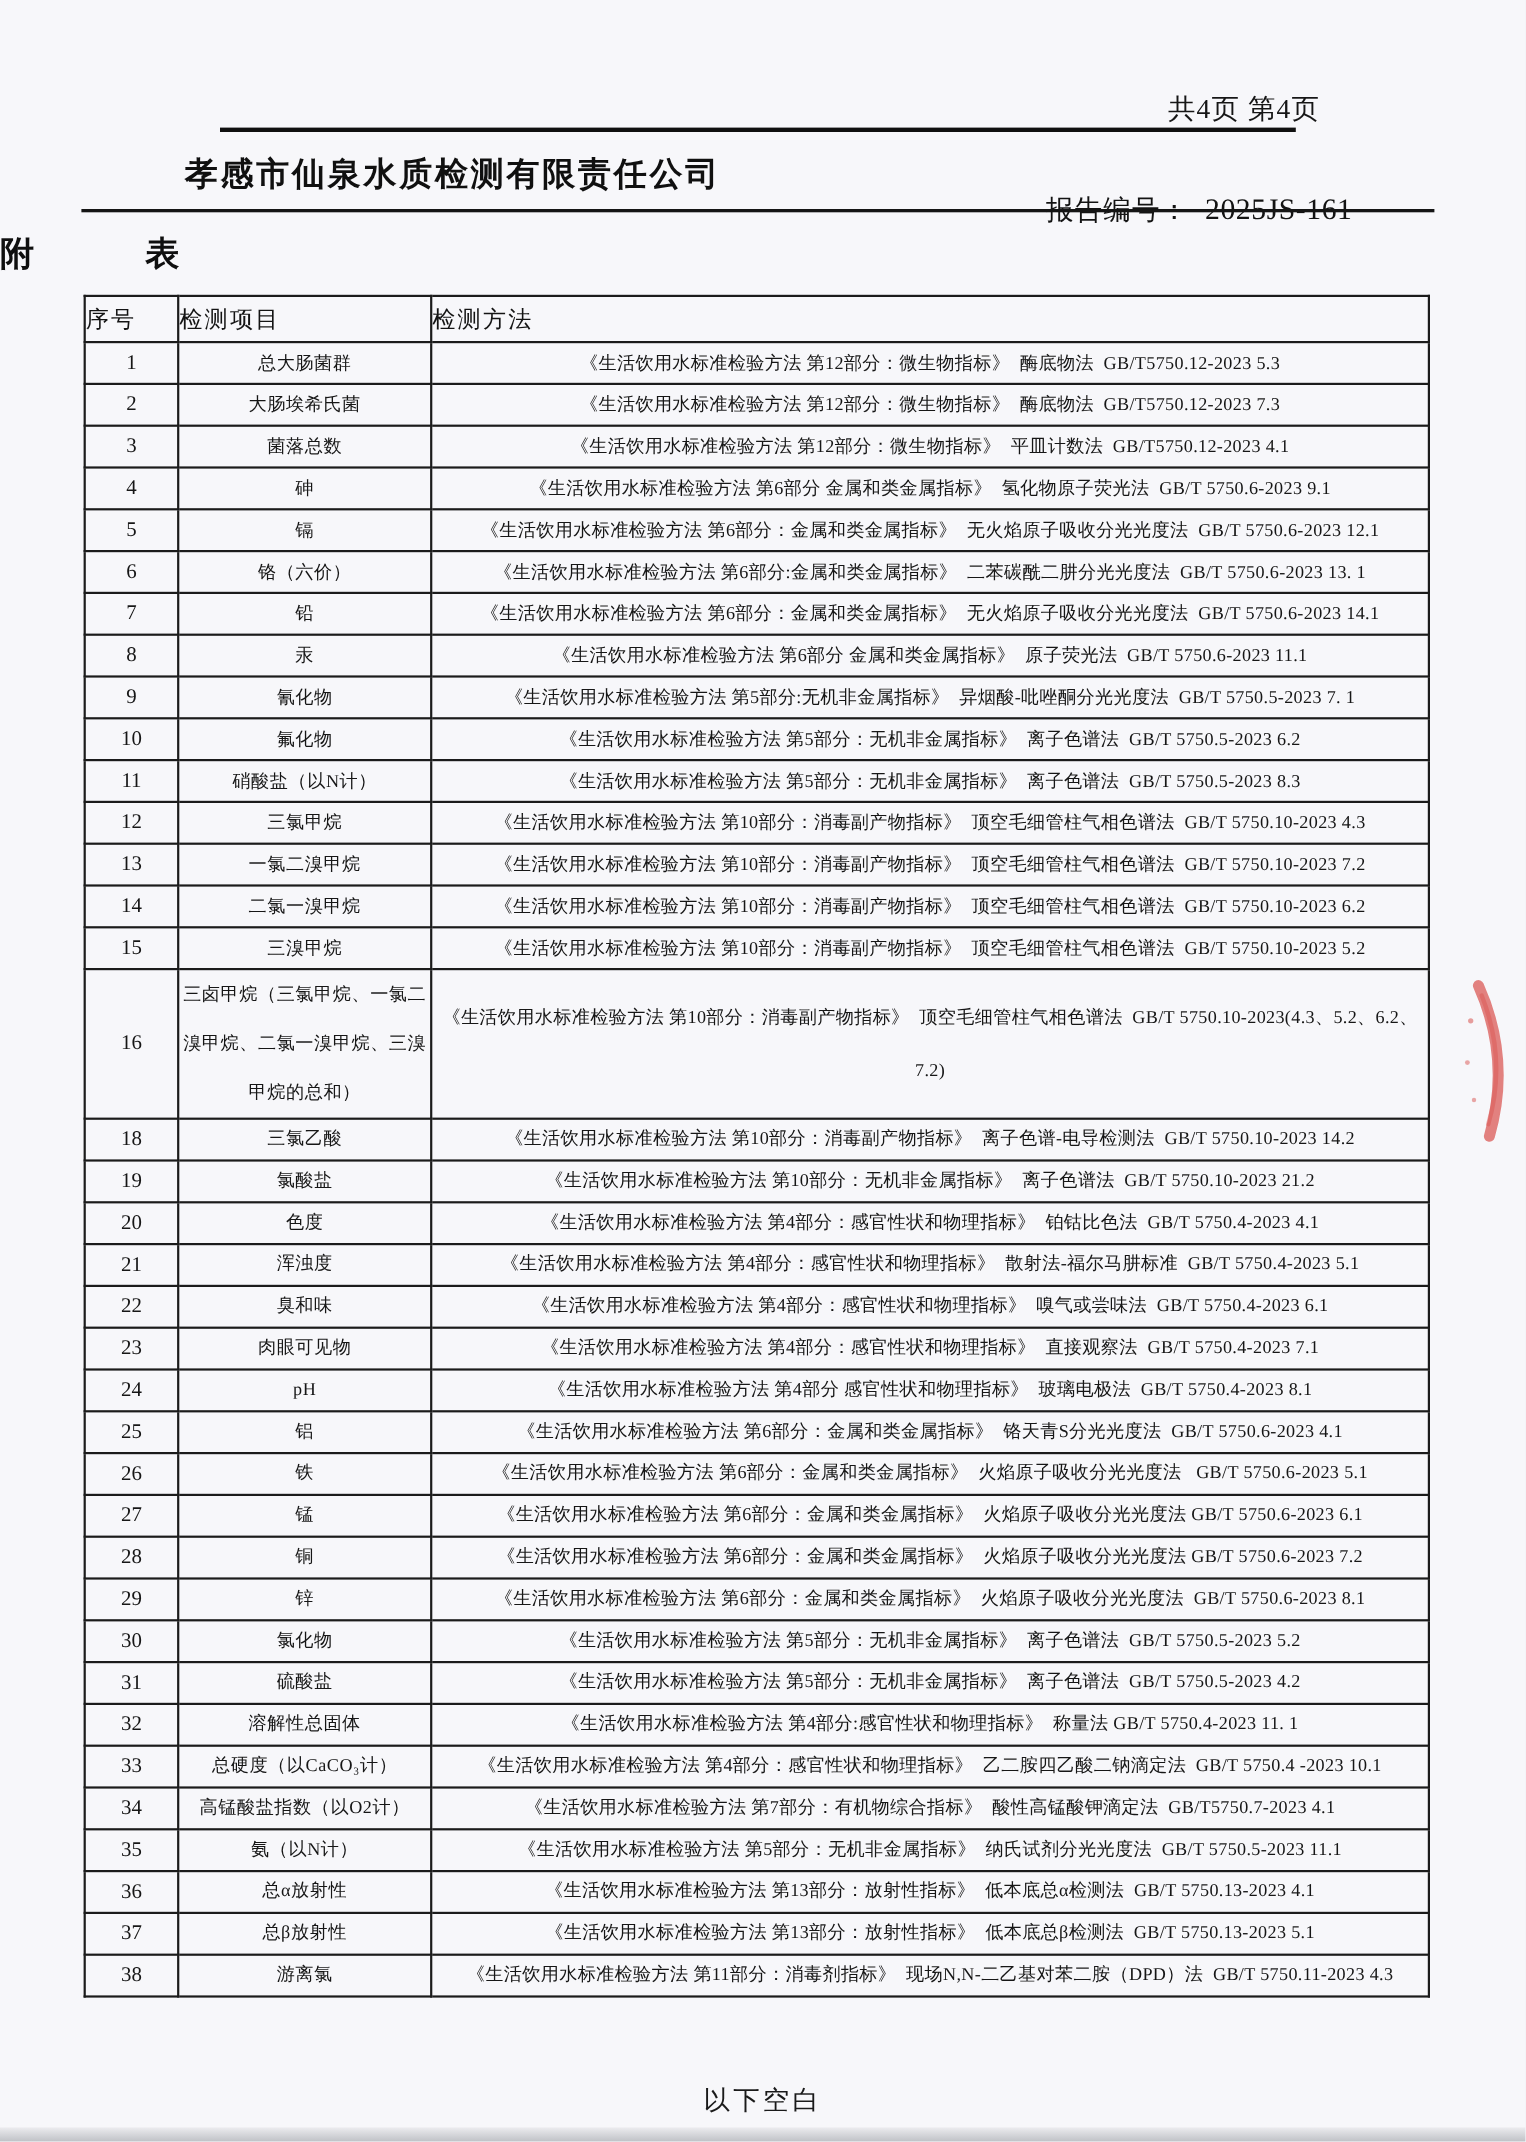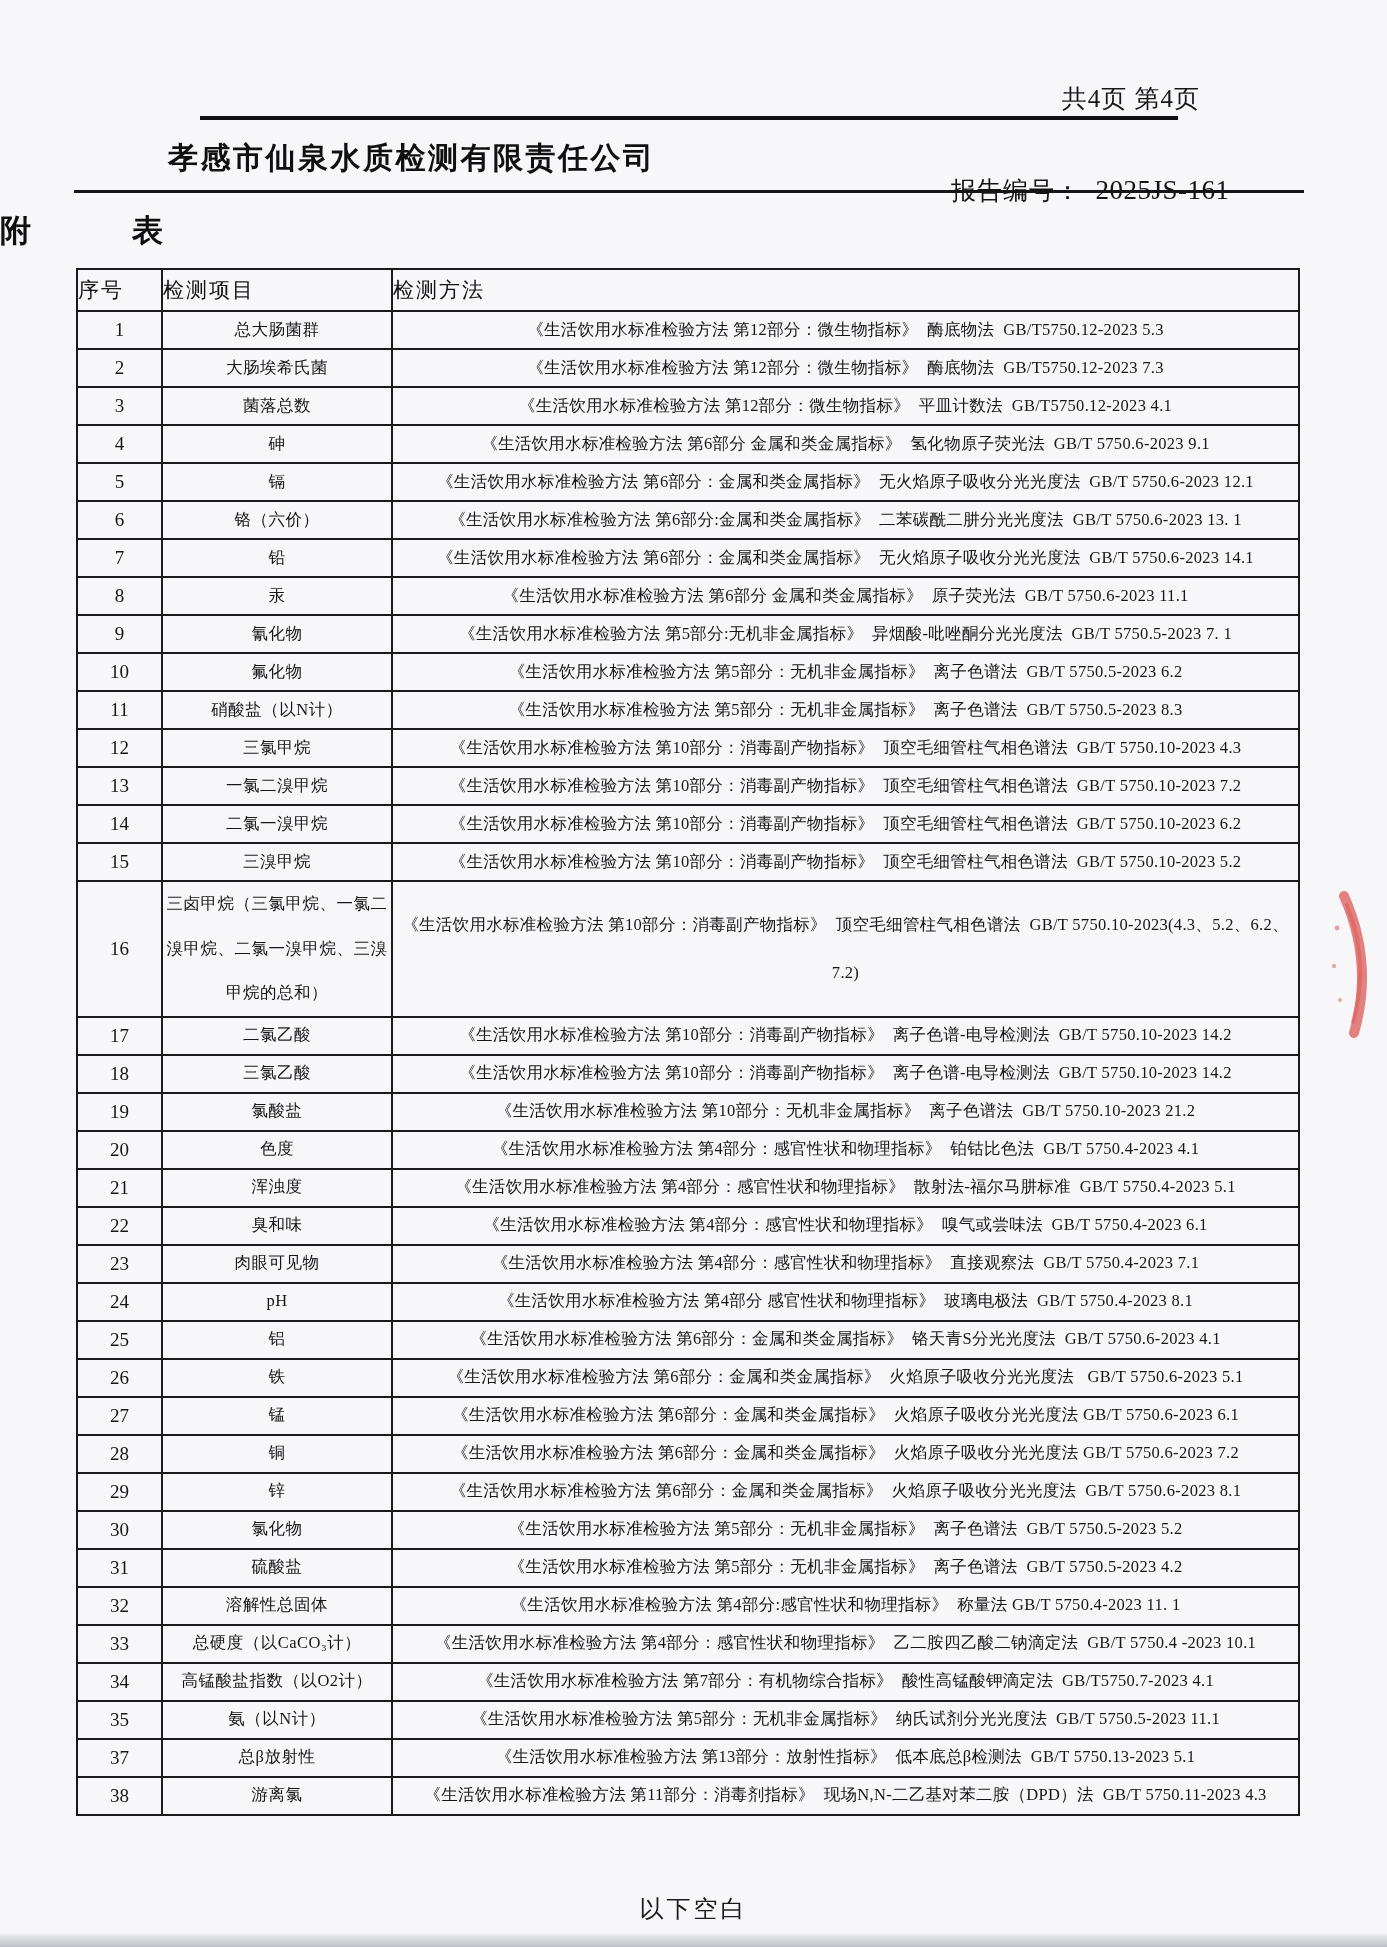--- a/index.html
+++ b/index.html
@@ -199,25 +199,20 @@
       <td class="c-no">15</td>
       <td class="c-item">三溴甲烷</td>
       <td class="c-method">《生活饮用水标准检验方法 第10部分：消毒副产物指标》  顶空毛细管柱气相色谱法  GB/T 5750.10-2023 5.2</td>
     </tr>
         <tr class="tall">
       <td class="c-no">16</td>
       <td class="c-item">三卤甲烷（三氯甲烷、一氯二溴甲烷、二氯一溴甲烷、三溴甲烷的总和）</td>
       <td class="c-method">《生活饮用水标准检验方法 第10部分：消毒副产物指标》  顶空毛细管柱气相色谱法  GB/T 5750.10-2023(4.3、5.2、6.2、7.2)</td>
     </tr>
         <tr>
-      <td class="c-no">17</td>
-      <td class="c-item">二氯乙酸</td>
-      <td class="c-method">《生活饮用水标准检验方法 第10部分：消毒副产物指标》  离子色谱-电导检测法  GB/T 5750.10-2023 14.2</td>
-    </tr>
-        <tr>
       <td class="c-no">18</td>
       <td class="c-item">三氯乙酸</td>
       <td class="c-method">《生活饮用水标准检验方法 第10部分：消毒副产物指标》  离子色谱-电导检测法  GB/T 5750.10-2023 14.2</td>
     </tr>
         <tr>
       <td class="c-no">19</td>
       <td class="c-item">氯酸盐</td>
       <td class="c-method">《生活饮用水标准检验方法 第10部分：无机非金属指标》  离子色谱法  GB/T 5750.10-2023 21.2</td>
     </tr>
         <tr>
@@ -292,20 +287,25 @@
     </tr>
         <tr>
       <td class="c-no">34</td>
       <td class="c-item">高锰酸盐指数（以O2计）</td>
       <td class="c-method">《生活饮用水标准检验方法 第7部分：有机物综合指标》  酸性高锰酸钾滴定法  GB/T5750.7-2023 4.1</td>
     </tr>
         <tr>
       <td class="c-no">35</td>
       <td class="c-item">氨（以N计）</td>
       <td class="c-method">《生活饮用水标准检验方法 第5部分：无机非金属指标》  纳氏试剂分光光度法  GB/T 5750.5-2023 11.1</td>
+    </tr>
+        <tr>
+      <td class="c-no">36</td>
+      <td class="c-item">总α放射性</td>
+      <td class="c-method">《生活饮用水标准检验方法 第13部分：放射性指标》  低本底总α检测法  GB/T 5750.13-2023 4.1</td>
     </tr>
         <tr>
       <td class="c-no">37</td>
       <td class="c-item">总β放射性</td>
       <td class="c-method">《生活饮用水标准检验方法 第13部分：放射性指标》  低本底总β检测法  GB/T 5750.13-2023 5.1</td>
     </tr>
         <tr>
       <td class="c-no">38</td>
       <td class="c-item">游离氯</td>
       <td class="c-method">《生活饮用水标准检验方法 第11部分：消毒剂指标》  现场N,N-二乙基对苯二胺（DPD）法  GB/T 5750.11-2023 4.3</td>

